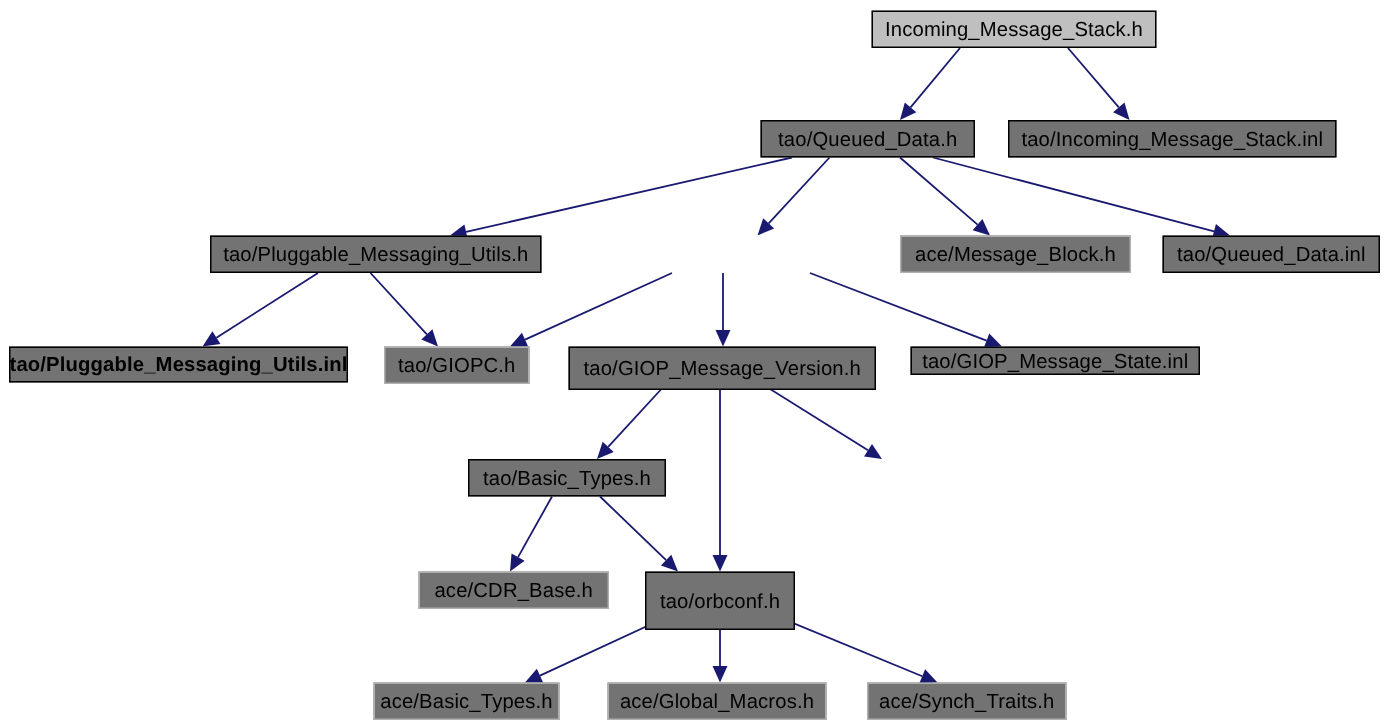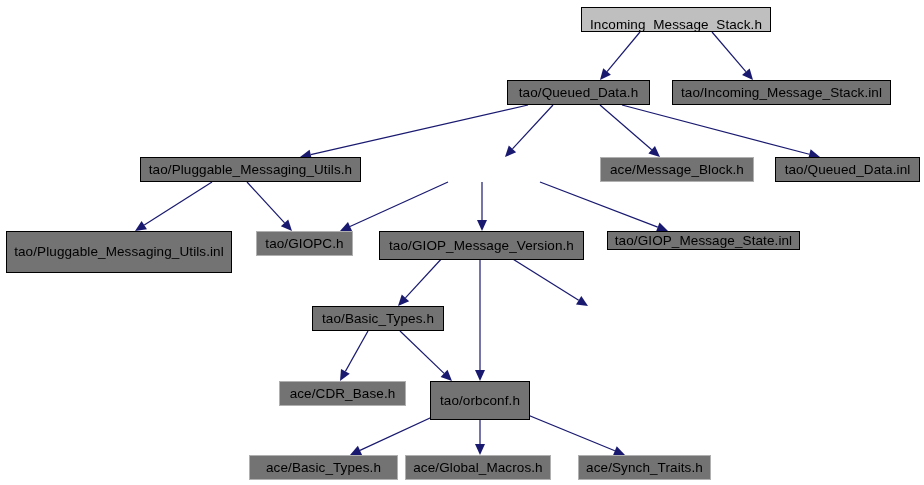--- a/index.html
+++ b/index.html
@@ -36,21 +36,20 @@
     white-space: nowrap;
     letter-spacing: 0.1px;
     cursor: pointer;
   }
   .node-box.gray-border {
     border-color: #b0b0b0;
   }
   .node-box.root {
     background: #bfbfbf;
     border-color: #000000;
-    align-items: flex-end;
   }
   .node-label {
     pointer-events: none;
   }
 </style>
 </head>
 <body>
 
 <div id="graph-root" style="background: rgb(255, 255, 255);">
   <svg id="graph-svg" viewBox="0 0 924 485" xmlns="http://www.w3.org/2000/svg">
@@ -142,42 +141,42 @@
     </div>
     <div class="node-box" style="left: 140px; top: 157px; width: 221px; height: 25px;">
       <span class="node-label">tao/Pluggable_Messaging_Utils.h</span>
     </div>
     <div class="node-box gray-border" style="left: 600px; top: 157px; width: 154px; height: 25px;">
       <span class="node-label">ace/Message_Block.h</span>
     </div>
     <div class="node-box" style="left: 775px; top: 157px; width: 145px; height: 25px;">
       <span class="node-label">tao/Queued_Data.inl</span>
     </div>
-    <div class="node-box" style="left: 6px; top: 231px; width: 226px; height: 42px;">
+    <div class="node-box" style="left: 6px; top: 231px; width: 226px; height: 24px; font-weight: bold;">
       <span class="node-label">tao/Pluggable_Messaging_Utils.inl</span>
     </div>
     <div class="node-box gray-border" style="left: 256px; top: 231px; width: 97px; height: 25px;">
       <span class="node-label">tao/GIOPC.h</span>
     </div>
     <div class="node-box" style="left: 379px; top: 231px; width: 205px; height: 29px;">
       <span class="node-label">tao/GIOP_Message_Version.h</span>
     </div>
     <div class="node-box" style="left: 607px; top: 231px; width: 193px; height: 19px;">
       <span class="node-label">tao/GIOP_Message_State.inl</span>
     </div>
     <div class="node-box" style="left: 312px; top: 306px; width: 132px; height: 25px;">
       <span class="node-label">tao/Basic_Types.h</span>
     </div>
     <div class="node-box gray-border" style="left: 279px; top: 381px; width: 127px; height: 25px;">
       <span class="node-label">ace/CDR_Base.h</span>
     </div>
     <div class="node-box" style="left: 430px; top: 381px; width: 100px; height: 39px;">
       <span class="node-label">tao/orbconf.h</span>
     </div>
-    <div class="node-box gray-border" style="left: 249px; top: 455px; width: 149px; height: 25px;">
+    <div class="node-box gray-border" style="left: 249px; top: 455px; width: 124px; height: 25px;">
       <span class="node-label">ace/Basic_Types.h</span>
     </div>
     <div class="node-box gray-border" style="left: 405px; top: 455px; width: 146px; height: 25px;">
       <span class="node-label">ace/Global_Macros.h</span>
     </div>
     <div class="node-box gray-border" style="left: 578px; top: 455px; width: 133px; height: 25px;">
       <span class="node-label">ace/Synch_Traits.h</span>
     </div>
   </div>
 

